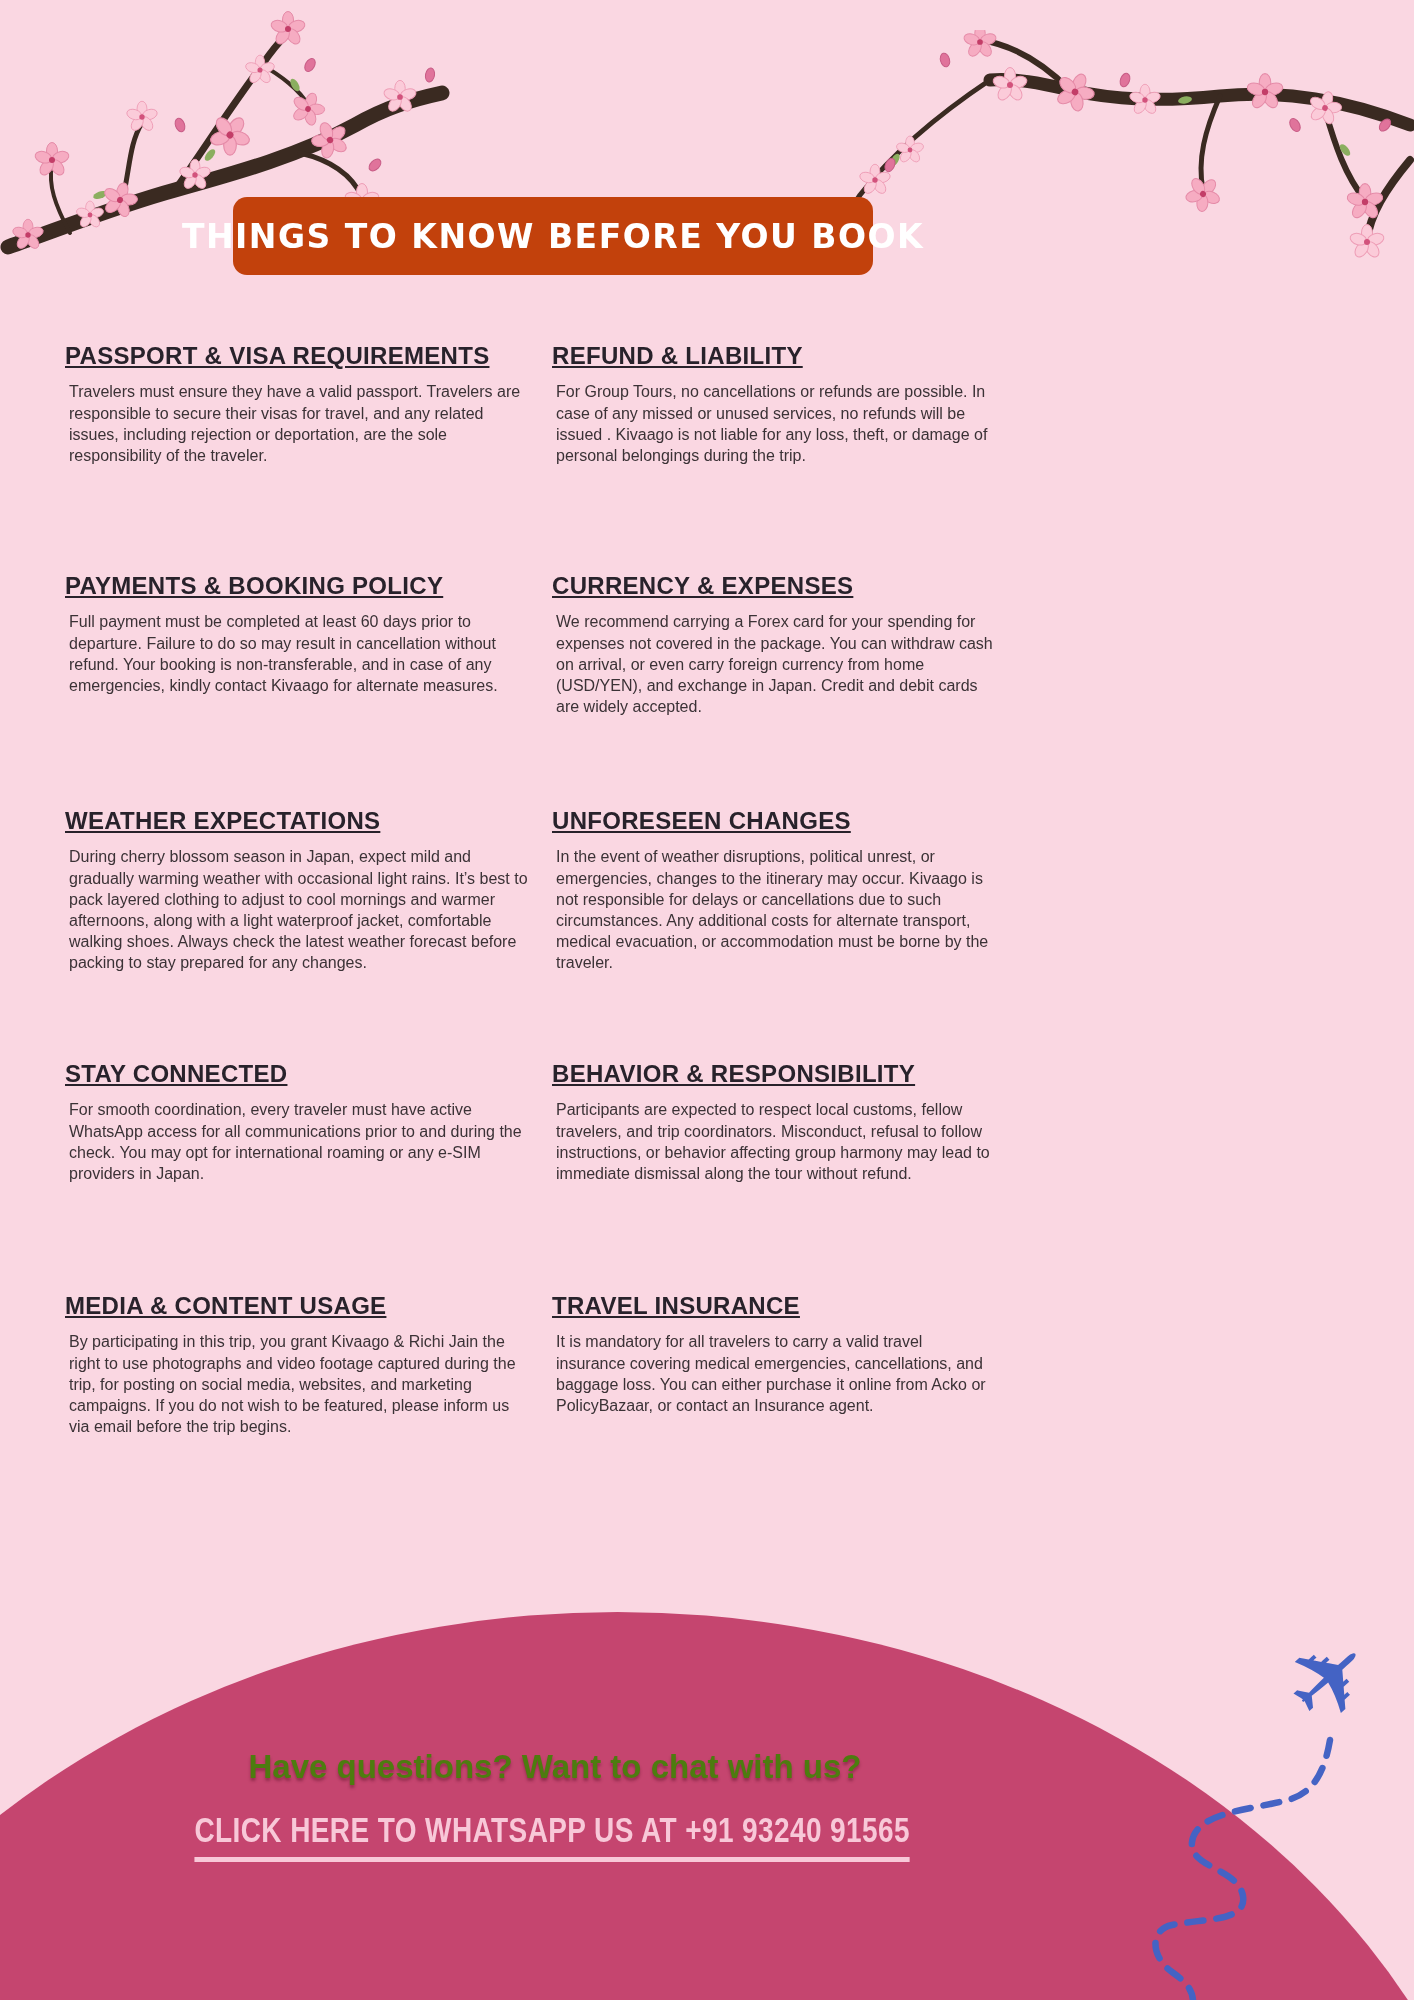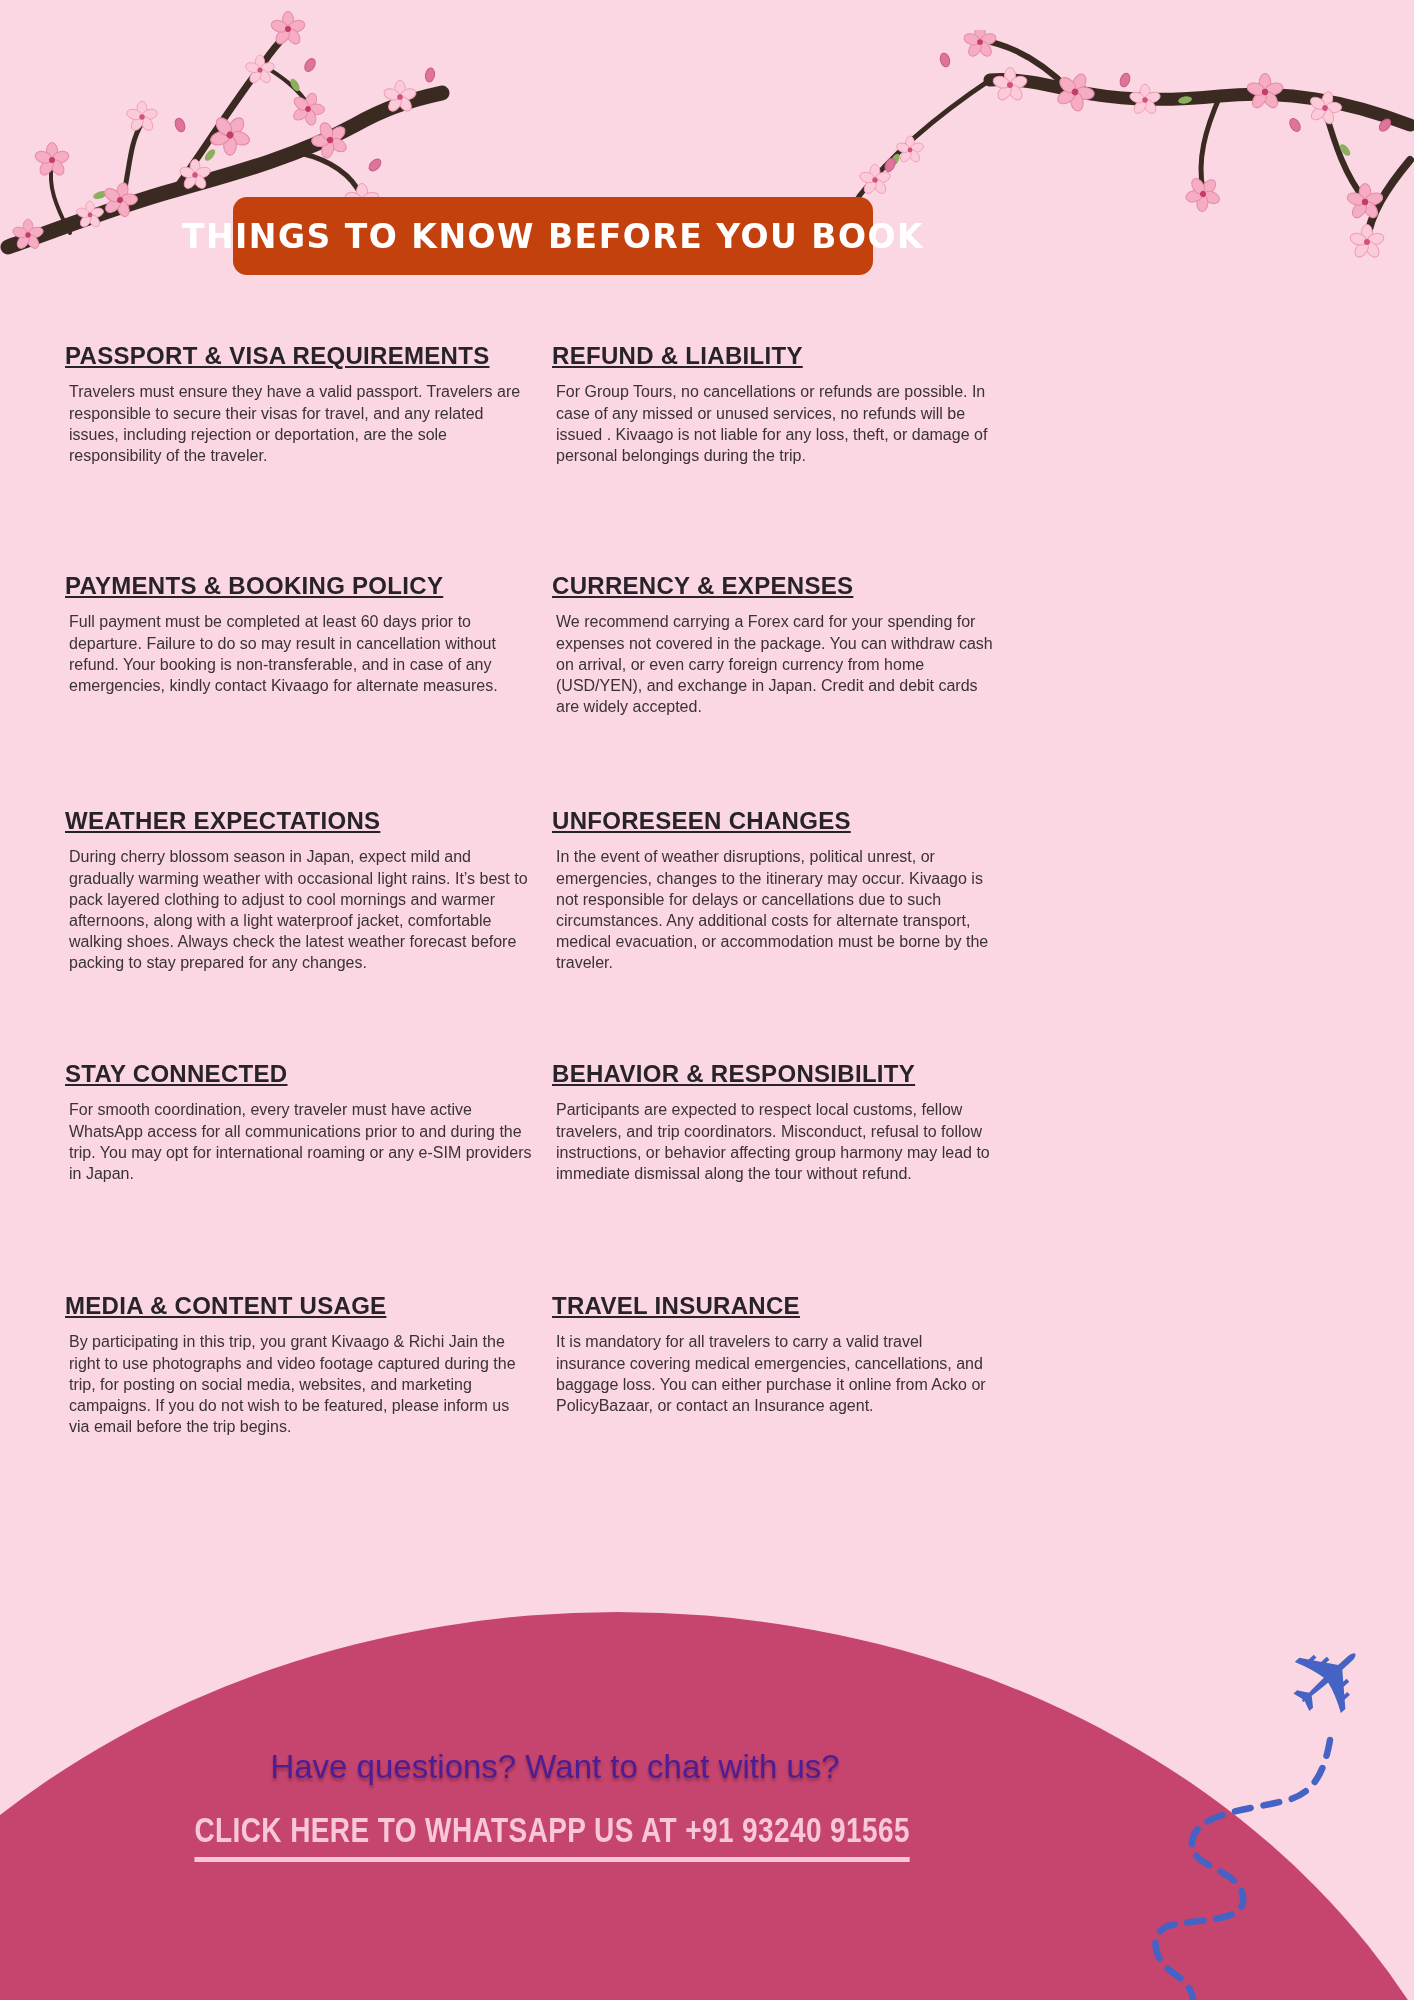--- a/index.html
+++ b/index.html
@@ -33,21 +33,21 @@
     margin:4px; font-size:16px; line-height:1.32; color:#3B3236;
   }
   
   .circle{
     position:absolute; left:-285px; top:1612px;
     width:1805px; height:1500px; border-radius:50%;
     background:#C5456F;
   }
   .footer-question{
     position:absolute; top:1748px; left:155px; width:800px;
-    text-align:center; color:#4c1d95; font-size:33px; font-weight:normal;
+    text-align:center; color:#4d7c0f; font-size:33px; font-weight:bold;
     text-shadow:0 3px 3px rgba(90,20,40,0.45);
   }
   .footer-cta{
     position:absolute; top:1810px; left:105px; width:900px; text-align:left;
   }
   .footer-cta a{
     display:inline-block; color:#F8C8D8; font-size:35px; font-weight:bold;
     letter-spacing:0.5px; text-decoration:none; white-space:nowrap;
     border-bottom:5px solid #F8C8D8; padding-bottom:7px;
     transform:scaleX(0.8); transform-origin:center;
@@ -181,21 +181,21 @@
       <h2>WEATHER EXPECTATIONS</h2>
       <p>During cherry blossom season in Japan, expect mild and gradually warming weather with occasional light rains. It’s best to pack layered clothing to adjust to cool mornings and warmer afternoons, along with a light waterproof jacket, comfortable walking shoes. Always check the latest weather forecast before packing to stay prepared for any changes.</p>
     </div>
     <div class="sec">
       <h2>UNFORESEEN CHANGES</h2>
       <p>In the event of weather disruptions, political unrest, or emergencies, changes to the itinerary may occur. Kivaago is not responsible for delays or cancellations due to such circumstances. Any additional costs for alternate transport, medical evacuation, or accommodation must be borne by the traveler.</p>
     </div>
 
     <div class="sec">
       <h2>STAY CONNECTED</h2>
-      <p>For smooth coordination, every traveler must have active WhatsApp access for all communications prior to and during the trip. You may opt for international roaming or any e-SIM providers in Japan.</p>
+      <p>For smooth coordination, every traveler must have active WhatsApp access for all communications prior to and during the check. You may opt for international roaming or any e-SIM providers in Japan.</p>
     </div>
     <div class="sec">
       <h2>BEHAVIOR &amp; RESPONSIBILITY</h2>
       <p>Participants are expected to respect local customs, fellow travelers, and trip coordinators. Misconduct, refusal to follow instructions, or behavior affecting group harmony may lead to immediate dismissal along the tour without refund.</p>
     </div>
 
     <div class="sec">
       <h2>MEDIA &amp; CONTENT USAGE</h2>
       <p>By participating in this trip, you grant Kivaago &amp; Richi Jain the right to use photographs and video footage captured during the trip, for posting on social media, websites, and marketing campaigns. If you do not wish to be featured, please inform us via email before the trip begins.</p>
     </div>

